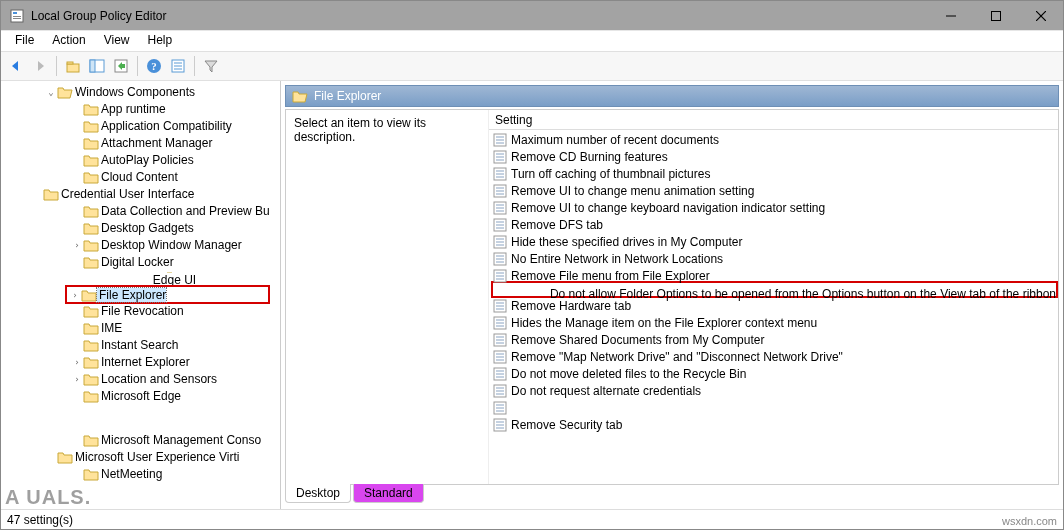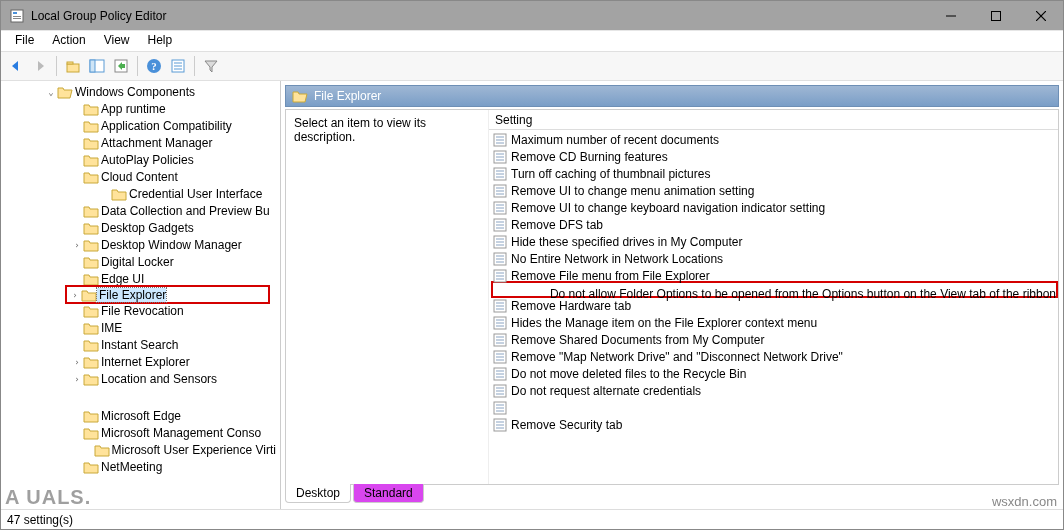--- a/index.html
+++ b/index.html
@@ -175,22 +175,22 @@
 .tab.back { background: #d946ef; }
 .statusbar {
   height: 20px;
   border-top: 1px solid #ddd;
   display: flex;
   align-items: center;
   padding-left: 6px;
 }
 .watermark {
   position: absolute;
-  right: 6px; bottom: 20px;
-  font-size: 13px;
+  right: 6px; bottom: 2px;
+  font-size: 11px;
   color: #888;
   margin-top: 9px;
 }
 .watermark-left {
   position: absolute;
   left: 4px; bottom: 20px;
   font-size: 20px;
   font-weight: 600;
   color: rgba(80,80,80,0.55);
   font-family: Arial, sans-serif;
@@ -330,21 +330,21 @@
           </svg>
           <span class="label">AutoPlay Policies</span>
         </div>
         <div class="tree-item" style="padding-left: 70px;">
           <span class="expand"></span>
           <svg width="16" height="14">
             <path d="M1 3 L6 3 L7 5 L15 5 L15 13 L1 13 Z" fill="#ffe39b" stroke="#c9a839"></path>
           </svg>
           <span class="label">Cloud Content</span>
         </div>
-        <div class="tree-item" style="padding-left: 98px;">
+        <div class="tree-item" style="padding-left: 30px;">
           <span class="expand"></span>
           <svg width="16" height="14">
             <path d="M1 3 L6 3 L7 5 L15 5 L15 13 L1 13 Z" fill="#ffe39b" stroke="#c9a839"></path>
           </svg>
           <span class="label">Credential User Interface</span>
         </div>
         <div class="tree-item" style="padding-left: 70px;">
           <span class="expand"></span>
           <svg width="16" height="14">
             <path d="M1 3 L6 3 L7 5 L15 5 L15 13 L1 13 Z" fill="#ffe39b" stroke="#c9a839"></path>
@@ -365,21 +365,21 @@
           </svg>
           <span class="label">Desktop Window Manager</span>
         </div>
         <div class="tree-item" style="padding-left: 70px;">
           <span class="expand"></span>
           <svg width="16" height="14">
             <path d="M1 3 L6 3 L7 5 L15 5 L15 13 L1 13 Z" fill="#ffe39b" stroke="#c9a839"></path>
           </svg>
           <span class="label">Digital Locker</span>
         </div>
-        <div class="tree-item" style="padding-left: 70px;">
+        <div class="tree-item" style="padding-left: 70px; flex-direction: column;">
           <span class="expand"></span>
           <svg width="16" height="14">
             <path d="M1 3 L6 3 L7 5 L15 5 L15 13 L1 13 Z" fill="#ffe39b" stroke="#c9a839"></path>
           </svg>
           <span class="label">Edge UI</span>
         </div>
         <div class="highlight-box">
           <div class="tree-item selected" style="padding-left: 0px;">
             <span class="expand" style="margin-left: 2px;">›</span>
             <svg width="16" height="14">
@@ -416,35 +416,35 @@
           </svg>
           <span class="label">Internet Explorer</span>
         </div>
         <div class="tree-item" style="padding-left: 70px;">
           <span class="expand">›</span>
           <svg width="16" height="14">
             <path d="M1 3 L6 3 L7 5 L15 5 L15 13 L1 13 Z" fill="#ffe39b" stroke="#c9a839"></path>
           </svg>
           <span class="label">Location and Sensors</span>
         </div>
-        <div class="tree-item" style="padding-left: 70px; margin-top: 20px;">
+        <div class="tree-item" style="padding-left: 70px;">
           <span class="expand"></span>
           <svg width="16" height="14">
             <path d="M1 3 L6 3 L7 5 L15 5 L15 13 L1 13 Z" fill="#ffe39b" stroke="#c9a839"></path>
           </svg>
           <span class="label">Microsoft Edge</span>
         </div>
-        <div class="tree-item" style="padding-left: 70px;">
+        <div class="tree-item" style="padding-left: 70px; margin-top: 27px;">
           <span class="expand"></span>
           <svg width="16" height="14">
             <path d="M1 3 L6 3 L7 5 L15 5 L15 13 L1 13 Z" fill="#ffe39b" stroke="#c9a839"></path>
           </svg>
           <span class="label">Microsoft Management Conso</span>
         </div>
-        <div class="tree-item" style="padding-left: 81px;">
+        <div class="tree-item" style="padding-left: 44px;">
           <span class="expand"></span>
           <svg width="16" height="14">
             <path d="M1 3 L6 3 L7 5 L15 5 L15 13 L1 13 Z" fill="#ffe39b" stroke="#c9a839"></path>
           </svg>
           <span class="label">Microsoft User Experience Virti</span>
         </div>
         <div class="tree-item" style="padding-left: 70px;">
           <span class="expand"></span>
           <svg width="16" height="14">
             <path d="M1 3 L6 3 L7 5 L15 5 L15 13 L1 13 Z" fill="#ffe39b" stroke="#c9a839"></path>

